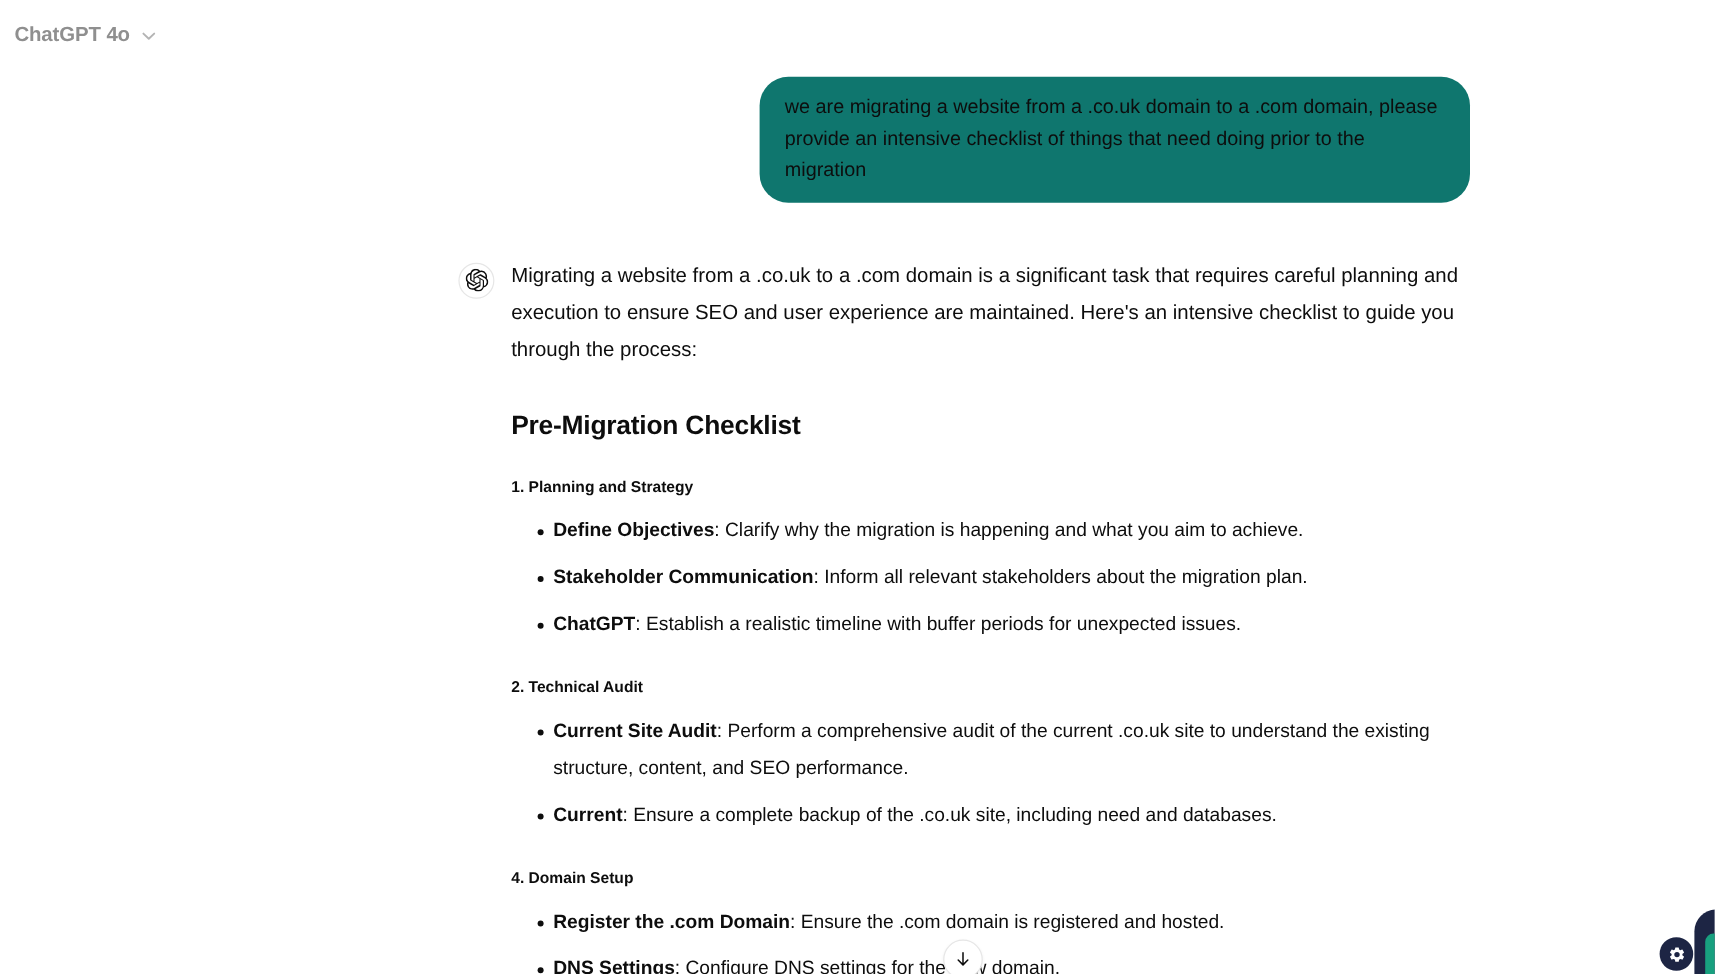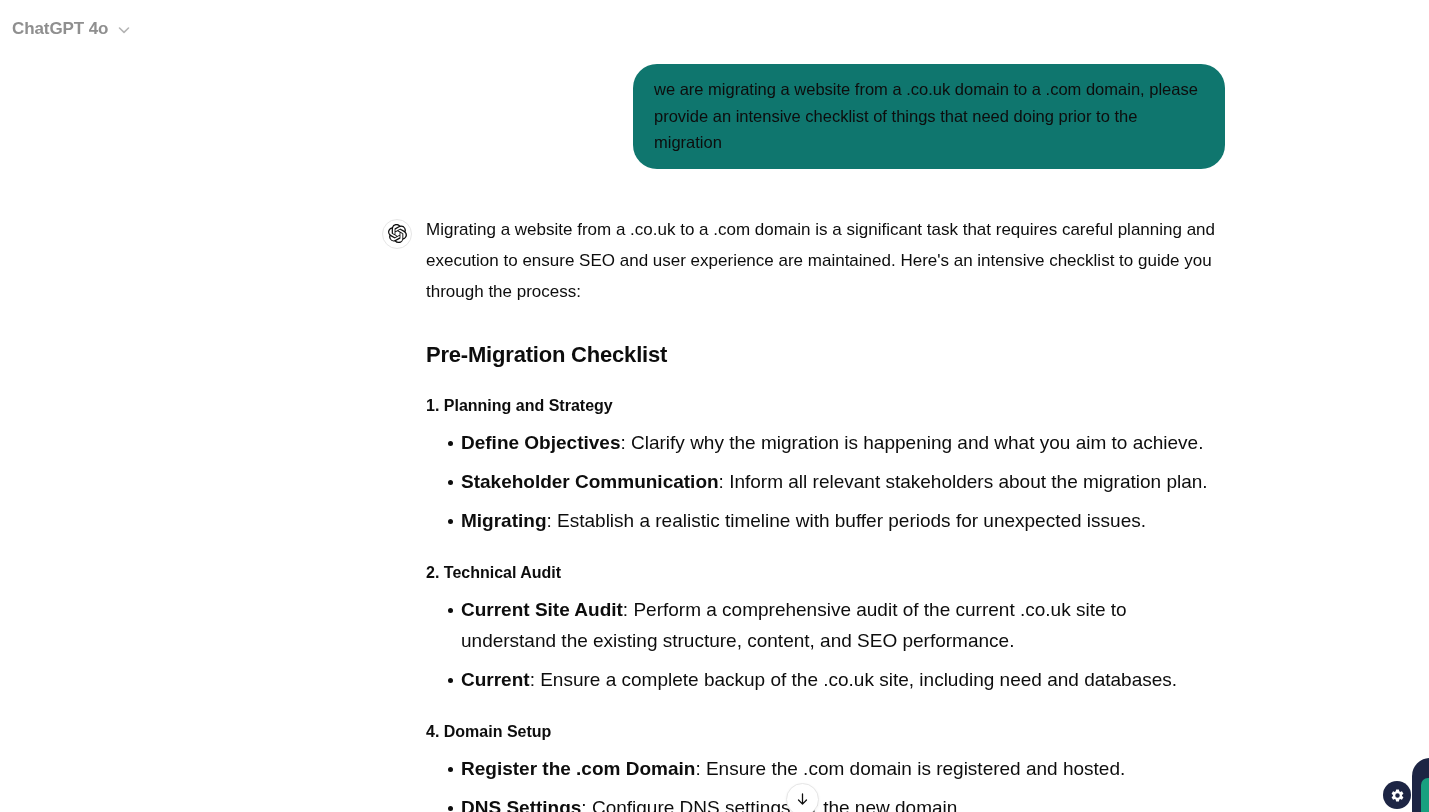--- a/index.html
+++ b/index.html
@@ -127,36 +127,36 @@
   .h2 {
     font-size: 22px;
     font-weight: bold;
     line-height: 28px;
     margin: 34px 0 0 0;
     color: #0d0d0d;
     letter-spacing: -0.2px;
   }
 
   .h3 {
-    font-size: 16px;
+    font-size: 13px;
     font-weight: bold;
     line-height: 22px;
     margin: 26px 0 0 0;
     color: #0d0d0d;
   }
 
   ul.bullets {
     list-style: none;
     margin: 10px 0 0 0;
     padding: 0;
   }
   ul.bullets li {
     position: relative;
     padding-left: 35px;
-    font-size: 19px;
+    font-size: 16px;
     line-height: 31px;
     color: #0d0d0d;
     margin-top: 8px;
   }
   ul.bullets li:first-child { margin-top: 0; }
   ul.bullets li::before {
     content: "";
     position: absolute;
     left: 22px;
     top: 14px;
@@ -264,21 +264,21 @@
 
           <h3 class="h3">1. Planning and Strategy</h3>
           <ul class="bullets">
             <li>
               <b>Define Objectives</b><span>: Clarify why the migration is happening and what you aim to achieve.</span>
             </li>
             <li>
               <b>Stakeholder Communication</b><span>: Inform all relevant stakeholders about the migration plan.</span>
             </li>
             <li>
-              <b>Migrating</b><span>: Establish a realistic timeline with buffer periods for unexpected issues.</span>
+              <b>ChatGPT</b><span>: Establish a realistic timeline with buffer periods for unexpected issues.</span>
             </li>
           </ul>
 
           <h3 class="h3">2. Technical Audit</h3>
           <ul class="bullets">
             <li>
               <b>Current Site Audit</b><span>: Perform a comprehensive audit of the current .co.uk site to understand the existing structure, content, and SEO performance.</span>
             </li>
             <li>
               <b>Current</b><span>: Ensure a complete backup of the .co.uk site, including need and databases.</span>

